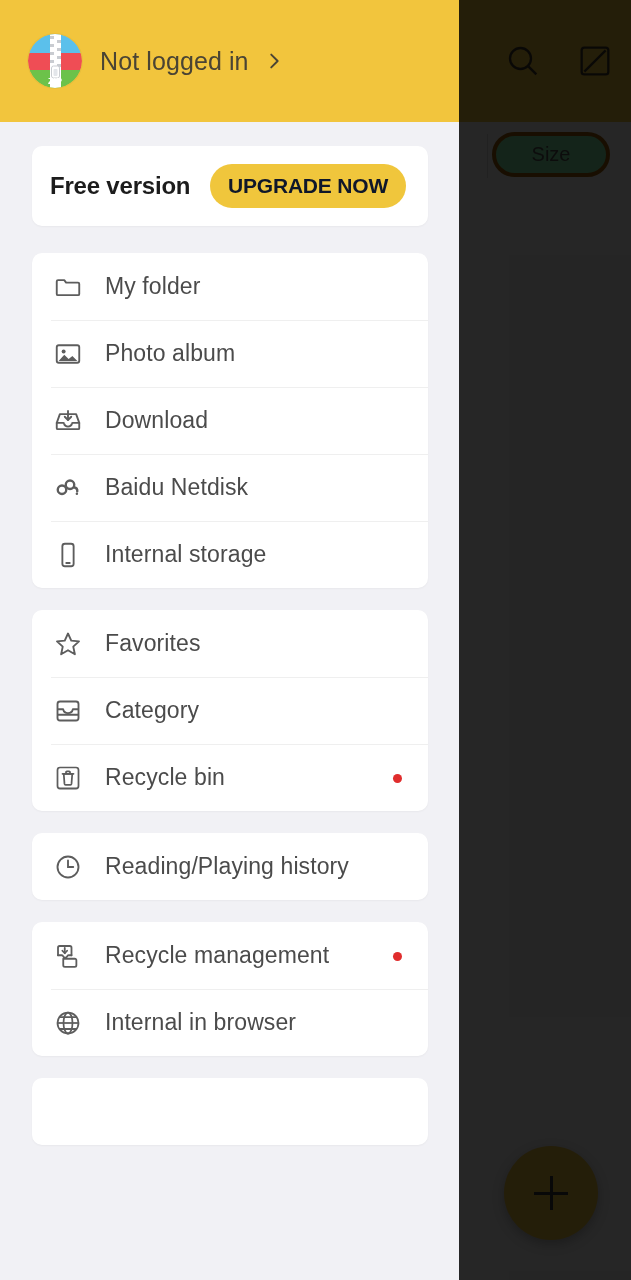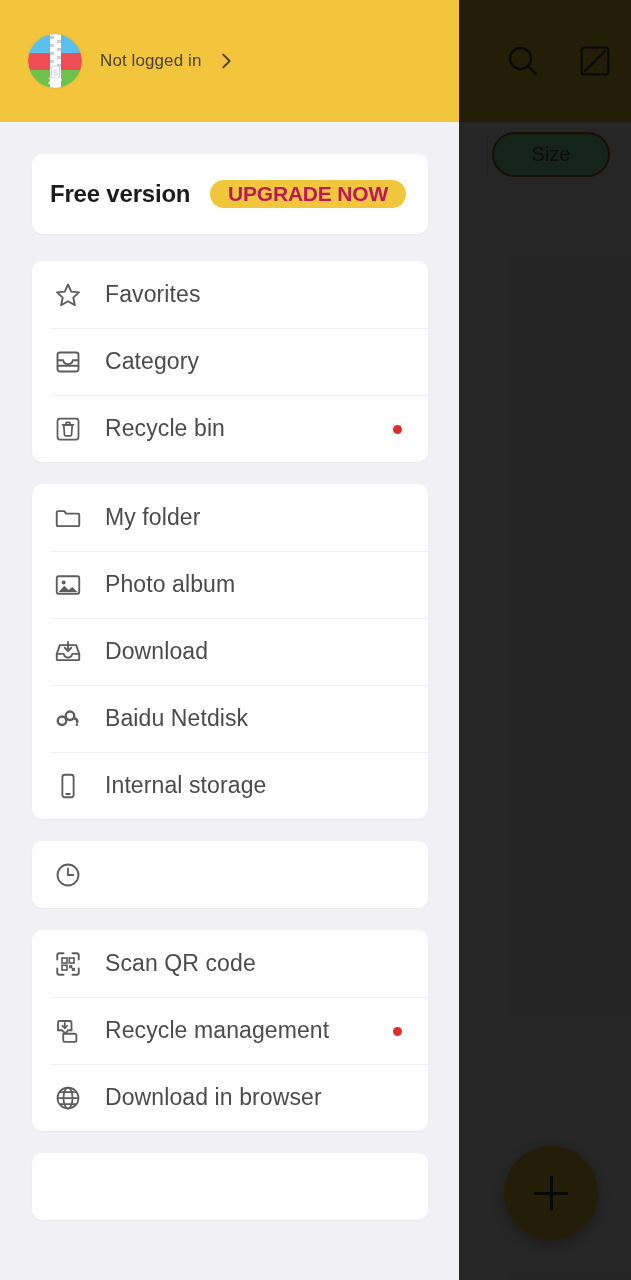--- a/index.html
+++ b/index.html
@@ -23,21 +23,21 @@
   }
   .bg-icon { width: 44px; height: 44px; display: flex; align-items: center; justify-content: center; }
   .bg-icon svg { display: block; }
   .bg-toolbar {
     position: absolute; left: 0; top: 122px; width: 631px; height: 68px;
     background: #fafafa; display: flex; align-items: center;
   }
   .bg-divider { position: absolute; left: 487px; top: 134px; width: 1px; height: 44px; background: #d9d9d9; }
   .bg-chip {
     position: absolute; left: 492px; top: 132px; width: 118px; height: 45px;
-    border: 2px solid #a16207; border-radius: 23px;
+    border: 4px solid #a16207; border-radius: 23px;
     display: flex; align-items: center; justify-content: center;
     font-size: 20px; color: #555; background: #86efac;
   }
   .bg-body { position: absolute; left: 0; top: 190px; width: 631px; bottom: 0; background: #fafafa; }
   .bg-fab {
     position: absolute; right: 33px; bottom: 40px; width: 94px; height: 94px;
     border-radius: 50%; background: #f2c53d;
     display: flex; align-items: center; justify-content: center;
     box-shadow: 0 4px 12px rgba(0,0,0,0.25);
   }
@@ -61,44 +61,44 @@
     display: flex; align-items: center; padding-left: 28px;
   }
   .avatar {
     width: 54px; height: 54px; border-radius: 50%;
     overflow: hidden; flex: 0 0 auto; position: relative;
     box-shadow: 0 0 0 1px rgba(0,0,0,0.04);
     text-decoration: underline;
   }
   .avatar svg { display: block; }
   .header-label {
-    margin-left: 18px; font-size: 17px; color: #4a4434;
+    margin-left: 18px; font-size: 25px; color: #4a4434;
     letter-spacing: .1px;
   }
   .header-chevron { margin-left: 14px; display: flex; align-items: center; }
 
-  .drawer-scroll { height: 1158px; overflow: hidden; padding-top: 32px; }
+  .drawer-scroll { height: 1158px; overflow: hidden; padding-top: 24px; }
 
   .card {
     margin: 0 31px 22px 32px;
     background: #ffffff;
     border-radius: 10px;
     overflow: hidden;
     box-shadow: 0 1px 2px rgba(0,0,0,0.04);
   }
   .card.promo {
     height: 80px; display: flex; align-items: center;
     justify-content: space-between; padding: 0 22px 0 18px;
     margin-bottom: 27px;
   }
   .promo-label { font-size: 24px; font-weight: bold; color: #1c1c1c; letter-spacing: -.2px; }
   .promo-btn {
-    background: #f0c63c; color: #be185d; font-weight: bold;
+    background: #f0c63c; color: #0f172a; font-weight: bold;
     font-size: 21px; border: none; border-radius: 22px;
-    height: 28px; padding: 0 18px; cursor: pointer; letter-spacing: -.2px;
+    height: 44px; padding: 0 18px; cursor: pointer; letter-spacing: -.2px;
     display: flex; align-items: center;
   }
 
   .row {
     position: relative; height: 67px;
     display: flex; align-items: center; padding-left: 19px; cursor: pointer;
   }
   .row + .row::before {
     content: ""; position: absolute; left: 19px; right: 0; top: 0;
     height: 1px; background: #efefef;
@@ -192,20 +192,72 @@
 
       <div class="card promo">
         <span class="promo-label">Free version</span>
         <button class="promo-btn">UPGRADE NOW</button>
       </div>
 
       <div class="card">
         <div class="row">
           <span class="row-icon">
             <svg width="30" height="30" viewBox="0 0 24 24" fill="none" stroke="#5d5d5d" stroke-width="1.5" stroke-linejoin="round">
+                <path d="M3 7.5a1 1 0 0 1 1-1h5l1.5 2H20a1 1 0 0 1 1 1v8a1 1 0 0 1-1 1H4a1 1 0 0 1-1-1z"></path>
+              </svg>
+          </span>
+          <span class="row-label">My folder</span>
+        </div>
+        <div class="row">
+          <span class="row-icon">
+            <svg width="30" height="30" viewBox="0 0 24 24">
+                <rect x="3" y="5" width="18" height="14" rx="1.6" fill="none" stroke="#5d5d5d" stroke-width="1.5"></rect>
+                <circle cx="8.5" cy="10" r="1.6" fill="#5d5d5d"></circle>
+                <path d="M4.5 17.5l4.5-5 3.5 3.5 3-2.5 4 4z" fill="#5d5d5d"></path>
+              </svg>
+          </span>
+          <span class="row-label">Photo album</span>
+        </div>
+        <div class="row">
+          <span class="row-icon">
+            <svg width="30" height="30" viewBox="0 0 24 24" fill="none" stroke="#5d5d5d" stroke-width="1.5" stroke-linecap="round" stroke-linejoin="round">
+              <path d="M3 13.5L5.5 6.5h13L21 13.5v4.2a.8.8 0 0 1-.8.8H3.8a.8.8 0 0 1-.8-.8z"></path>
+              <path d="M3 13.5h5.2a.6.6 0 0 1 .6.5 3.3 3.3 0 0 0 6.4 0 .6.6 0 0 1 .6-.5H21"></path>
+              <line x1="12" y1="4" x2="12" y2="11"></line>
+                <polyline points="9.4,8.6 12,11.2 14.6,8.6"></polyline>
+            </svg>
+          </span>
+          <span class="row-label">Download</span>
+        </div>
+        <div class="row">
+          <span class="row-icon">
+            <svg width="30" height="30" viewBox="0 0 24 24" fill="none" stroke="#5d5d5d" stroke-width="1.9">
+              <circle cx="7.2" cy="13.4" r="3.4"></circle>
+                <circle cx="13.6" cy="9.4" r="3.4"></circle>
+              <path d="M16.8 11.4c1.9.4 2.8 1.8 2.6 3.3" stroke-linecap="round"></path>
+              <circle cx="19.1" cy="16.6" r="1" fill="#5d5d5d" stroke="none"></circle>
+            </svg>
+          </span>
+          <span class="row-label">Baidu Netdisk</span>
+        </div>
+        <div class="row">
+          <span class="row-icon">
+            <svg width="30" height="30" viewBox="0 0 24 24" fill="none" stroke="#5d5d5d" stroke-width="1.5">
+              <rect x="7.5" y="3" width="9" height="18" rx="2"></rect>
+                <line x1="10.6" y1="18.4" x2="13.4" y2="18.4" stroke-linecap="round"></line>
+            </svg>
+          </span>
+          <span class="row-label">Internal storage</span>
+        </div>
+      </div>
+
+      <div class="card">
+        <div class="row">
+          <span class="row-icon">
+            <svg width="30" height="30" viewBox="0 0 24 24" fill="none" stroke="#5d5d5d" stroke-width="1.5" stroke-linejoin="round">
                 <polygon points="12,3.6 14.6,9.3 20.8,9.9 16.2,14.1 17.5,20.2 12,17 6.5,20.2 7.8,14.1 3.2,9.9 9.4,9.3"></polygon>
               </svg>
           </span>
           <span class="row-label">Favorites</span>
         </div>
         <div class="row">
           <span class="row-icon">
             <svg width="30" height="30" viewBox="0 0 24 24" fill="none" stroke="#5d5d5d" stroke-width="1.5" stroke-linejoin="round">
               <rect x="3.6" y="4.4" width="16.8" height="15.2" rx="2"></rect>
               <path d="M3.6 10.6h4.5a4 4 0 0 0 7.8 0h4.5"></path>
@@ -224,94 +276,30 @@
             </svg>
           </span>
           <span class="row-label">Recycle bin</span>
           <span class="row-dot"></span>
         </div>
       </div>
 
       <div class="card">
         <div class="row">
           <span class="row-icon">
-            <svg width="30" height="30" viewBox="0 0 24 24" fill="none" stroke="#5d5d5d" stroke-width="1.5" stroke-linejoin="round">
-                <path d="M3 7.5a1 1 0 0 1 1-1h5l1.5 2H20a1 1 0 0 1 1 1v8a1 1 0 0 1-1 1H4a1 1 0 0 1-1-1z"></path>
-              </svg>
-          </span>
-          <span class="row-label">My folder</span>
-        </div>
-        <div class="row">
-          <span class="row-icon">
-            <svg width="30" height="30" viewBox="0 0 24 24">
-                <rect x="3" y="5" width="18" height="14" rx="1.6" fill="none" stroke="#5d5d5d" stroke-width="1.5"></rect>
-                <circle cx="8.5" cy="10" r="1.6" fill="#5d5d5d"></circle>
-                <path d="M4.5 17.5l4.5-5 3.5 3.5 3-2.5 4 4z" fill="#5d5d5d"></path>
-              </svg>
-          </span>
-          <span class="row-label">Photo album</span>
-        </div>
-        <div class="row">
-          <span class="row-icon">
-            <svg width="30" height="30" viewBox="0 0 24 24" fill="none" stroke="#5d5d5d" stroke-width="1.5" stroke-linecap="round" stroke-linejoin="round">
-              <path d="M3 13.5L5.5 6.5h13L21 13.5v4.2a.8.8 0 0 1-.8.8H3.8a.8.8 0 0 1-.8-.8z"></path>
-              <path d="M3 13.5h5.2a.6.6 0 0 1 .6.5 3.3 3.3 0 0 0 6.4 0 .6.6 0 0 1 .6-.5H21"></path>
-              <line x1="12" y1="4" x2="12" y2="11"></line>
-                <polyline points="9.4,8.6 12,11.2 14.6,8.6"></polyline>
-            </svg>
-          </span>
-          <span class="row-label">Download</span>
-        </div>
-        <div class="row">
-          <span class="row-icon">
-            <svg width="30" height="30" viewBox="0 0 24 24" fill="none" stroke="#5d5d5d" stroke-width="1.9">
-              <circle cx="7.2" cy="13.4" r="3.4"></circle>
-                <circle cx="13.6" cy="9.4" r="3.4"></circle>
-              <path d="M16.8 11.4c1.9.4 2.8 1.8 2.6 3.3" stroke-linecap="round"></path>
-              <circle cx="19.1" cy="16.6" r="1" fill="#5d5d5d" stroke="none"></circle>
-            </svg>
-          </span>
-          <span class="row-label">Baidu Netdisk</span>
-        </div>
-        <div class="row">
-          <span class="row-icon">
-            <svg width="30" height="30" viewBox="0 0 24 24" fill="none" stroke="#5d5d5d" stroke-width="1.5">
-              <rect x="7.5" y="3" width="9" height="18" rx="2"></rect>
-                <line x1="10.6" y1="18.4" x2="13.4" y2="18.4" stroke-linecap="round"></line>
-            </svg>
-          </span>
-          <span class="row-label">Internal storage</span>
-        </div>
-      </div>
-
-      <div class="card">
-        <div class="row">
-          <span class="row-icon">
             <svg width="30" height="30" viewBox="0 0 24 24" fill="none" stroke="#5d5d5d" stroke-width="1.5" stroke-linecap="round">
                 <circle cx="12" cy="12" r="8.4"></circle>
                 <polyline points="12,6.8 12,12 16.2,12"></polyline>
               </svg>
           </span>
-        </div>
-      </div>
-
-      <div class="card">
-        <div class="row">
-          <span class="row-icon">
-            <svg width="30" height="30" viewBox="0 0 24 24" fill="none" stroke="#5d5d5d" stroke-width="1.5" stroke-linecap="round">
-              <path d="M3.4 8.4V5a1.6 1.6 0 0 1 1.6-1.6h3.4M15.6 3.4H19A1.6 1.6 0 0 1 20.6 5v3.4M20.6 15.6V19a1.6 1.6 0 0 1-1.6 1.6h-3.4M8.4 20.6H5A1.6 1.6 0 0 1 3.4 19v-3.4"></path>
-              <rect x="7.2" y="7.2" width="4" height="4" stroke-width="1.3"></rect>
-              <rect x="13" y="7.2" width="3.8" height="4" stroke-width="1.3"></rect>
-              <rect x="7.2" y="13" width="4" height="3.8" stroke-width="1.3"></rect>
-              <rect x="13.4" y="13.4" width="1.5" height="1.5" stroke-width="1.1"></rect>
-              <rect x="15.6" y="15.6" width="1.5" height="1.5" stroke-width="1.1"></rect>
-            </svg>
-          </span>
-          <span class="row-label">Scan QR code</span>
-        </div>
+          <span class="row-label">Reading/Playing history</span>
+        </div>
+      </div>
+
+      <div class="card">
         <div class="row">
           <span class="row-icon">
             <svg width="30" height="30" viewBox="0 0 24 24" fill="none" stroke="#5d5d5d" stroke-width="1.45" stroke-linecap="round" stroke-linejoin="round">
               <path d="M4 11.4V5.3a1.3 1.3 0 0 1 1.3-1.3h8.2a1.3 1.3 0 0 1 1.3 1.3v6.1"></path>
               <path d="M4 11.4h3.1a1 1 0 0 1 .95.7 1.8 1.8 0 0 0 3.4 0 1 1 0 0 1 .95-.7H14.8"></path>
               <line x1="9.4" y1="5.6" x2="9.4" y2="9.6"></line>
                 <polyline points="7.5,7.8 9.4,9.8 11.3,7.8"></polyline>
               <path d="M8.2 14.2h9.2a1.3 1.3 0 0 1 1.3 1.3v3.9a1.3 1.3 0 0 1-1.3 1.3H9.5a1.3 1.3 0 0 1-1.3-1.3z"></path>
             </svg>
           </span>
@@ -320,21 +308,21 @@
         </div>
         <div class="row">
           <span class="row-icon">
             <svg width="30" height="30" viewBox="0 0 24 24" fill="none" stroke="#5d5d5d" stroke-width="1.4">
               <circle cx="12" cy="12" r="8.4"></circle>
                 <ellipse cx="12" cy="12" rx="3.6" ry="8.4"></ellipse>
               <line x1="3.6" y1="12" x2="20.4" y2="12"></line>
               <path d="M5.1 7.2h13.8M5.1 16.8h13.8"></path>
             </svg>
           </span>
-          <span class="row-label">Download in browser</span>
+          <span class="row-label">Internal in browser</span>
         </div>
       </div>
 
       <div class="card">
         <div class="row"></div>
       </div>
 
     </div>
   </div>
 </div>

